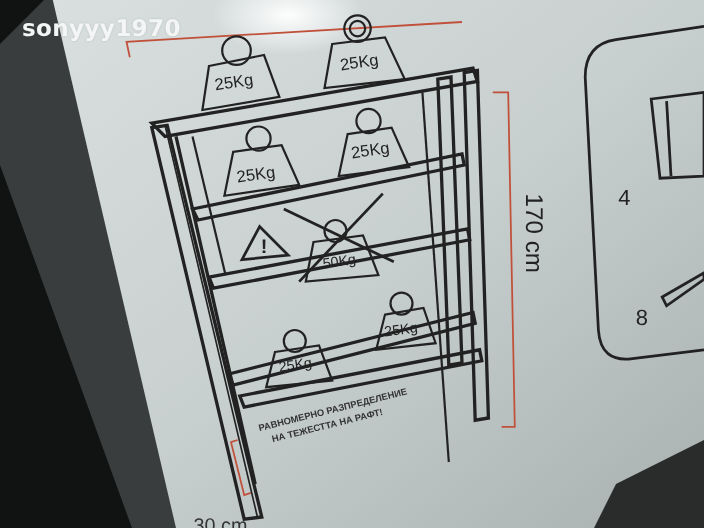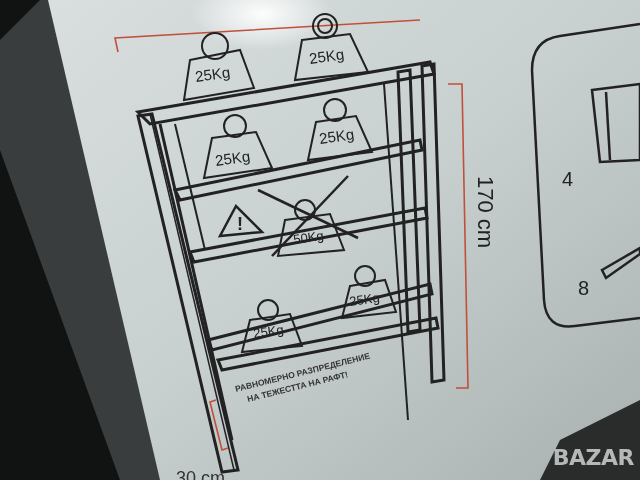--- a/index.html
+++ b/index.html
@@ -118,14 +118,14 @@
     <g font-family="Liberation Sans, sans-serif" font-size="8.5" font-weight="bold" fill="#333">
       <text id="n1" x="236" y="392" transform="rotate(-14 236 392)">РАВНОМЕРНО РАЗПРЕДЕЛЕНИЕ</text>
       <text id="n2" x="248" y="402" transform="rotate(-14 248 402)">НА ТЕЖЕСТТА НА РАФТ!</text>
     </g>
     <text id="h170" x="478" y="176" font-family="Liberation Sans, sans-serif" font-size="22" fill="#222" transform="rotate(90 478 176)">170 cm</text>
     <text id="d30" x="176" y="484" font-family="Liberation Sans, sans-serif" font-size="18" fill="#333">30 cm</text>
     <text id="p4" x="562" y="186" font-family="Liberation Sans, sans-serif" font-size="20" fill="#222">4</text>
     <text id="p8" x="578" y="295" font-family="Liberation Sans, sans-serif" font-size="20" fill="#222">8</text>
   </svg>
 
-  <div class="bazar">BAZAR</div>
+  <div class="watermark">sonyyy1970</div>
 </div>
 
 </body></html>

